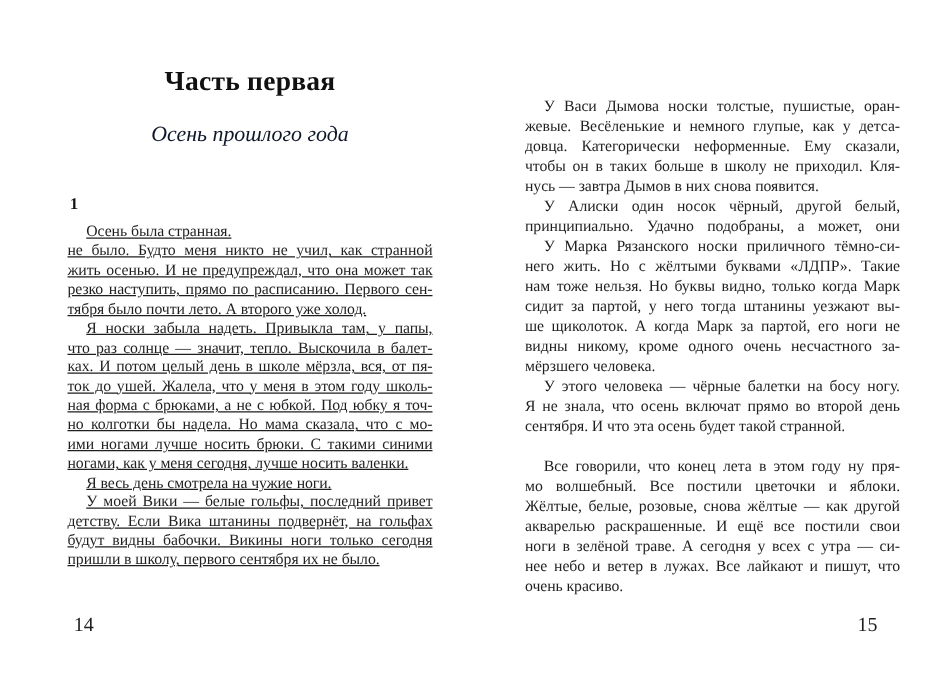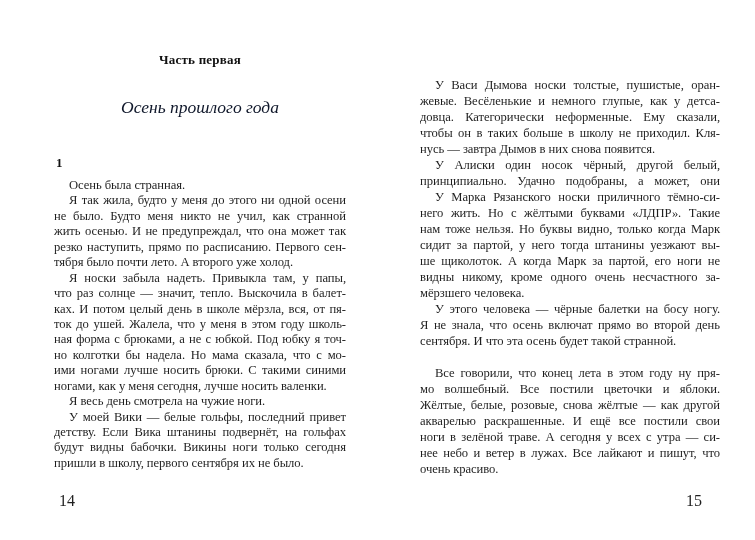--- a/index.html
+++ b/index.html
@@ -12,36 +12,36 @@
     overflow: hidden;
   }
   .spread { position: absolute; inset: 0; background: #ffffff; }
   .page { position: absolute; top: 0; height: 540px; }
   .page-left  { left: 54px; width: 292px; }
   .page-right { left: 420px; width: 300px; margin-top: 21px; }
 
   .part-title {
     position: absolute; top: 52px; left: 0; right: 0;
     text-align: center;
-    font-weight: bold; font-size: 13px; letter-spacing: 0.2px;
+    font-weight: bold; font-size: 22px; letter-spacing: 0.2px;
     color: #111;
   }
   .chapter-title {
     position: absolute; top: 97px; left: 0; right: 0;
     text-align: center;
     font-style: italic; font-size: 17.5px;
     color: #0f172a;
   }
   .section-number {
     position: absolute; top: 155px; left: 2px;
     font-weight: bold; font-size: 13px; color: #111;
   }
 
   .lines { position: absolute; left: 0; right: 0; }
-  .page-left  .lines { top: 178px; }
+  .page-left  .lines { top: 178px; text-decoration: underline; }
   .page-right .lines { top: 56px; }
 
   .line {
     font-size: 12.6px;
     height: 15.45px; line-height: 15.45px;
     white-space: normal;
     letter-spacing: -0.05px;
   }
   .page-right .line { height: 16px; line-height: 16px; }
   .line.just { text-align: justify; text-align-last: justify; }
@@ -59,21 +59,20 @@
 <body>
 
 <div class="spread">
 
   <div class="page page-left">
     <div class="part-title">Часть первая</div>
     <div class="chapter-title">Осень прошлого года</div>
     <div class="section-number">1</div>
     <div class="lines">
         <div class="line indent">Осень была странная.</div>
-        <div class="line indent just">Я так жила, будто у меня до этого ни одной осени</div>
         <div class="line just">не было. Будто меня никто не учил, как странной</div>
         <div class="line just">жить осенью. И не предупреждал, что она может так</div>
         <div class="line just">резко наступить, прямо по расписанию. Первого сен-</div>
         <div class="line">тября было почти лето. А второго уже холод.</div>
         <div class="line indent just">Я носки забыла надеть. Привыкла там, у папы,</div>
         <div class="line just">что раз солнце — значит, тепло. Выскочила в балет-</div>
         <div class="line just">ках. И потом целый день в школе мёрзла, вся, от пя-</div>
         <div class="line just">ток до ушей. Жалела, что у меня в этом году школь-</div>
         <div class="line just">ная форма с брюками, а не с юбкой. Под юбку я точ-</div>
         <div class="line just">но колготки бы надела. Но мама сказала, что с мо-</div>

